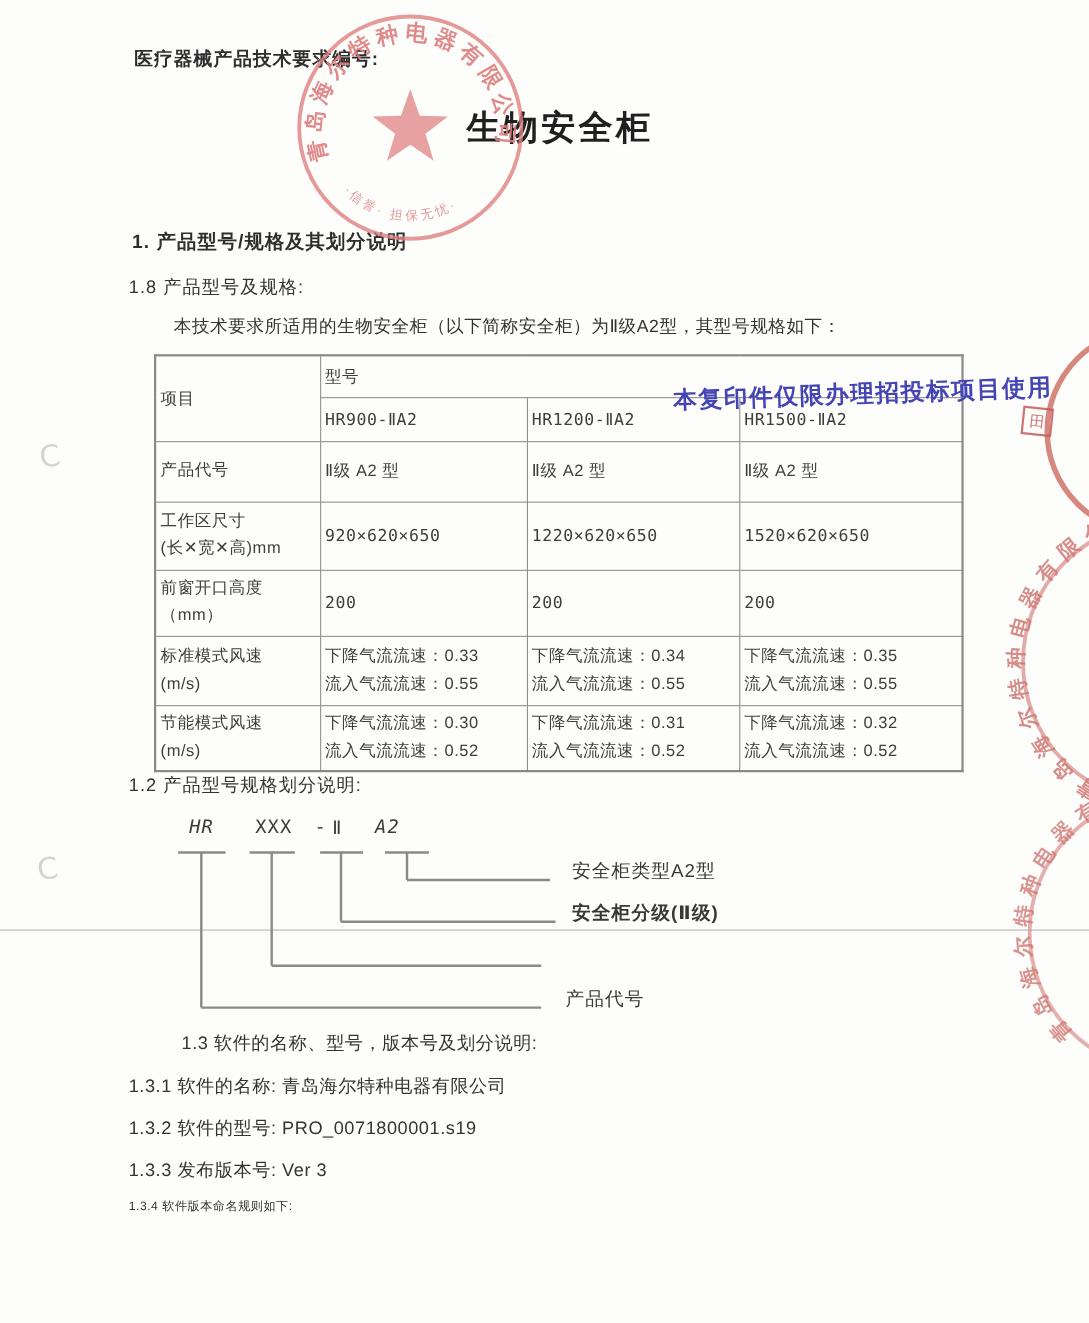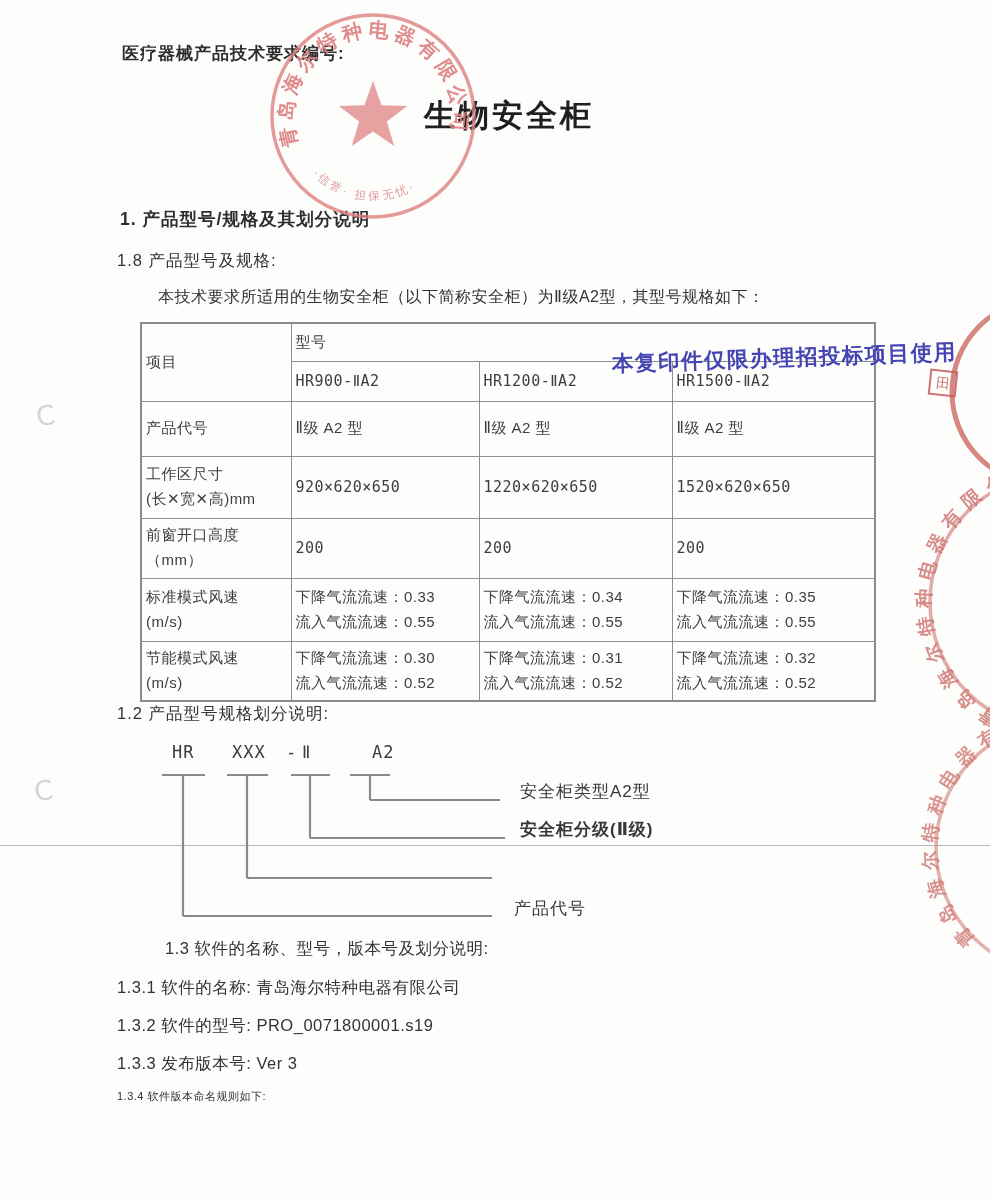--- a/index.html
+++ b/index.html
@@ -160,25 +160,25 @@
         <span class="cell-line">流入气流流速：0.52</span>
       </td>
     </tr>
   </tbody>
     </table>
 
   <div class="abs copy-note" style="color:#4444b4;">本复印件仅限办理招投标项目使用</div>
 
   <div class="abs h12">1.2 产品型号规格划分说明:</div>
 
-  <span class="code-part" style="left:172px;">HR</span>
+  <span class="code-part" style="left:172px;font-style:italic;">HR</span>
   <span class="code-part" style="left:232px;">XXX</span>
   <span class="code-part" style="left:286px;">-</span>
   <span class="code-part" style="left:302px;">Ⅱ</span>
-  <span class="code-part" style="left:372px;">A2</span>
+  <span class="code-part" style="left:341px;font-style:italic;">A2</span>
 
   <svg class="abs" style="left:140px;top:765px;z-index:5;" width="520" height="165" viewBox="0 0 520 165">
     <g stroke="#8a8a8a" stroke-width="2.2" fill="none">
       <line x1="22" y1="10" x2="65" y2="10"></line>
       <line x1="87" y1="10" x2="128" y2="10"></line>
       <line x1="151" y1="10" x2="190" y2="10"></line>
       <line x1="210" y1="10" x2="250" y2="10"></line>
       <line x1="230" y1="10" x2="230" y2="35"></line>
       <line x1="170" y1="10" x2="170" y2="73"></line>
       <line x1="107" y1="10" x2="107" y2="113"></line>

